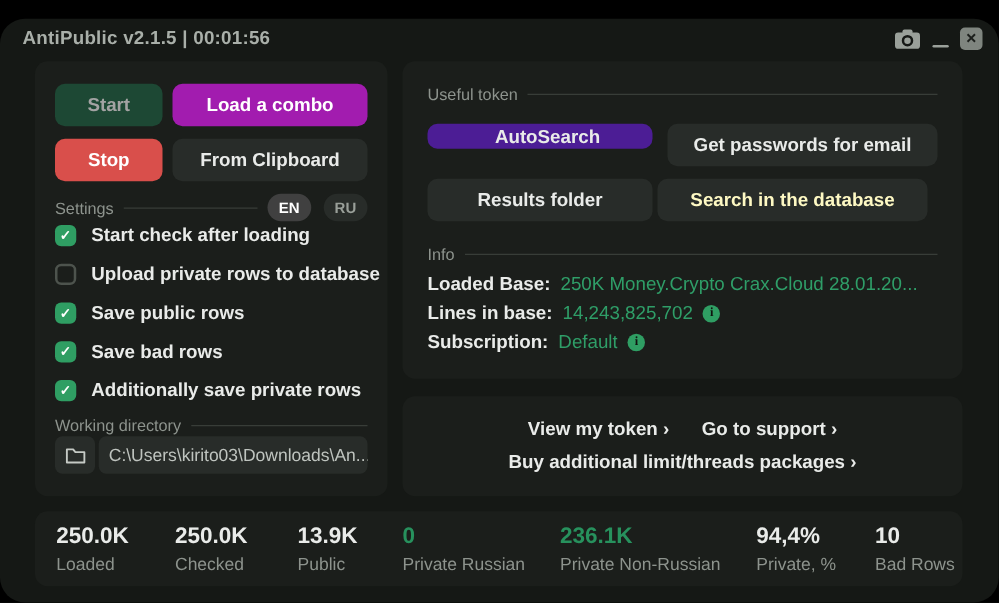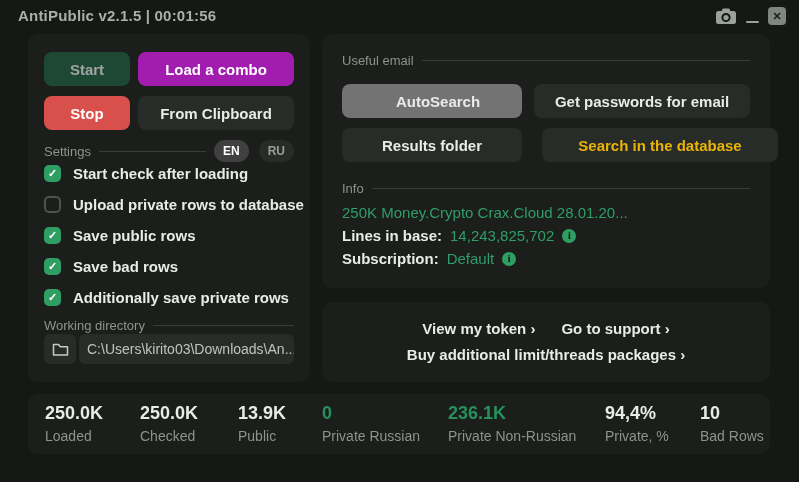--- a/index.html
+++ b/index.html
@@ -1,18 +1,18 @@
 <!DOCTYPE html>
 <html><head>
 <meta charset="utf-8">
 <style>
   * { box-sizing: border-box; margin: 0; padding: 0; }
   html, body { width: 799px; height: 482px; background: #000; overflow: hidden;
     font-family: "Liberation Sans", sans-serif; }
-  .window { position: absolute; inset: 0; background: #151815; border-radius: 0; overflow: hidden; }
+  .window { position: absolute; inset: 0; background: #151815; border-radius: 20px; overflow: hidden; margin-top: 15px; }
 
   
   .titlebar-title { position: absolute; left: 18px; top: 7px; font-size: 15px; font-weight: bold; color: #a9afa9; letter-spacing: .2px; }
   .titlebar-controls { position: absolute; right: 13px; top: 5px; height: 22px; display: flex; align-items: center; gap: 9px; }
   .ctrl-btn { display: flex; align-items: center; justify-content: center; cursor: default; }
   .minimize-bar { width: 13px; height: 2px; background: #9aa09a; border-radius: 1px; margin-top: 12px; }
   .close-btn { width: 18px; height: 18px; background: #7f857f; border-radius: 4px; color: #1b1e1b; font-size: 11px; font-weight: bold; line-height: 18px; text-align: center; }
 
   
   .panel { position: absolute; background: #1b1e1b; border-radius: 10px; }
@@ -43,24 +43,24 @@
   .checkbox.checked { border: none; background: #2f9e63; }
   .checkbox.checked::after { content: "✓"; color: #fff; font-size: 11px; font-weight: bold; }
   .cb-label { font-size: 15px; font-weight: 600; color: #e9ebe9; white-space: nowrap; }
 
   #wd-header { position: absolute; left: 16px; top: 283px; width: 250px; height: 16px; }
   #wd-row { position: absolute; left: 16px; top: 300px; width: 250px; height: 30px; display: flex; gap: 3px; }
   .folder-btn { width: 32px; height: 30px; background: #282c29; border-radius: 6px; display: flex; align-items: center; justify-content: center; cursor: pointer; }
   .path-input { flex: 1; height: 30px; background: #282c29; border-radius: 6px; color: #bfc4bf; font-size: 14px; line-height: 30px; padding: 0 8px; white-space: nowrap; overflow: hidden; }
 
   #tools-header { position: absolute; left: 20px; top: 18px; width: 408px; height: 16px; }
-  .btn-autosearch { left: 20px;  top: 50px; width: 180px; height: 34px; background: #737373; color: #e9ebe9; padding-left: 12px; }
+  .btn-autosearch { left: 20px;  top: 50px; width: 180px; height: 20px; background: #4c1d95; color: #e9ebe9; padding-left: 12px; }
   .btn-getpass    { left: 212px; top: 50px; width: 216px; height: 34px; background: #282c29; color: #e9ebe9; }
   .btn-results    { left: 20px;  top: 94px; width: 180px; height: 34px; background: #282c29; color: #e9ebe9; text-align: center; }
-  .btn-searchdb   { left: 220px; top: 94px; width: 236px; height: 34px; background: #282c29; color: #eab308; }
+  .btn-searchdb   { left: 204px; top: 94px; width: 216px; height: 34px; background: #282c29; color: #fef9c3; }
 
   #info-header { position: absolute; left: 20px; top: 146px; width: 408px; height: 16px; }
   #info-rows { position: absolute; left: 20px; top: 167px; width: 420px; }
   .info-row { display: flex; align-items: center; gap: 8px; height: 23px; }
   .info-label { font-size: 15px; font-weight: 600; color: #e9ebe9; white-space: nowrap; }
   .info-value { font-size: 15px; color: #2f9e68; white-space: nowrap; overflow: hidden; }
   .info-icon { width: 14px; height: 14px; border-radius: 50%; background: #2f9e63; color: #10130f; font-size: 10px; font-weight: bold;
     display: none; align-items: center; justify-content: center; flex: 0 0 auto; cursor: pointer; font-family: "Liberation Serif", serif; }
   .info-icon.show { display: flex; }
 
@@ -140,34 +140,35 @@
         <svg width="17" height="15" viewBox="0 0 17 15">
           <path d="M1.5 2.5 h5 l1.8 2.2 h7.2 v8.3 h-14 z" fill="none" stroke="#c5cac5" stroke-width="1.5" stroke-linejoin="round"></path>
         </svg>
       </div>
       <div class="path-input">C:\Users\kirito03\Downloads\An...</div>
     </div>
   </div>
 
   <div class="panel" id="tools-panel">
     <div class="section-header" id="tools-header">
-      <span class="hd-label">Useful email</span>
+      <span class="hd-label">Useful token</span>
       <span class="hd-line"></span>
     </div>
     <button class="btn btn-autosearch">AutoSearch</button>
     <button class="btn btn-getpass">Get passwords for email</button>
     <button class="btn btn-results">Results folder</button>
     <button class="btn btn-searchdb">Search in the database</button>
 
     <div class="section-header" id="info-header">
       <span class="hd-label">Info</span>
       <span class="hd-line"></span>
     </div>
     <div id="info-rows">
       <div class="info-row">
+        <span class="info-label">Loaded Base:</span>
         <span class="info-value">250K Money.Crypto Crax.Cloud 28.01.20...</span>
 
       </div>
       <div class="info-row">
         <span class="info-label">Lines in base:</span>
         <span class="info-value">14,243,825,702</span>
         <span class="info-icon show">i</span>
       </div>
       <div class="info-row">
         <span class="info-label">Subscription:</span>

